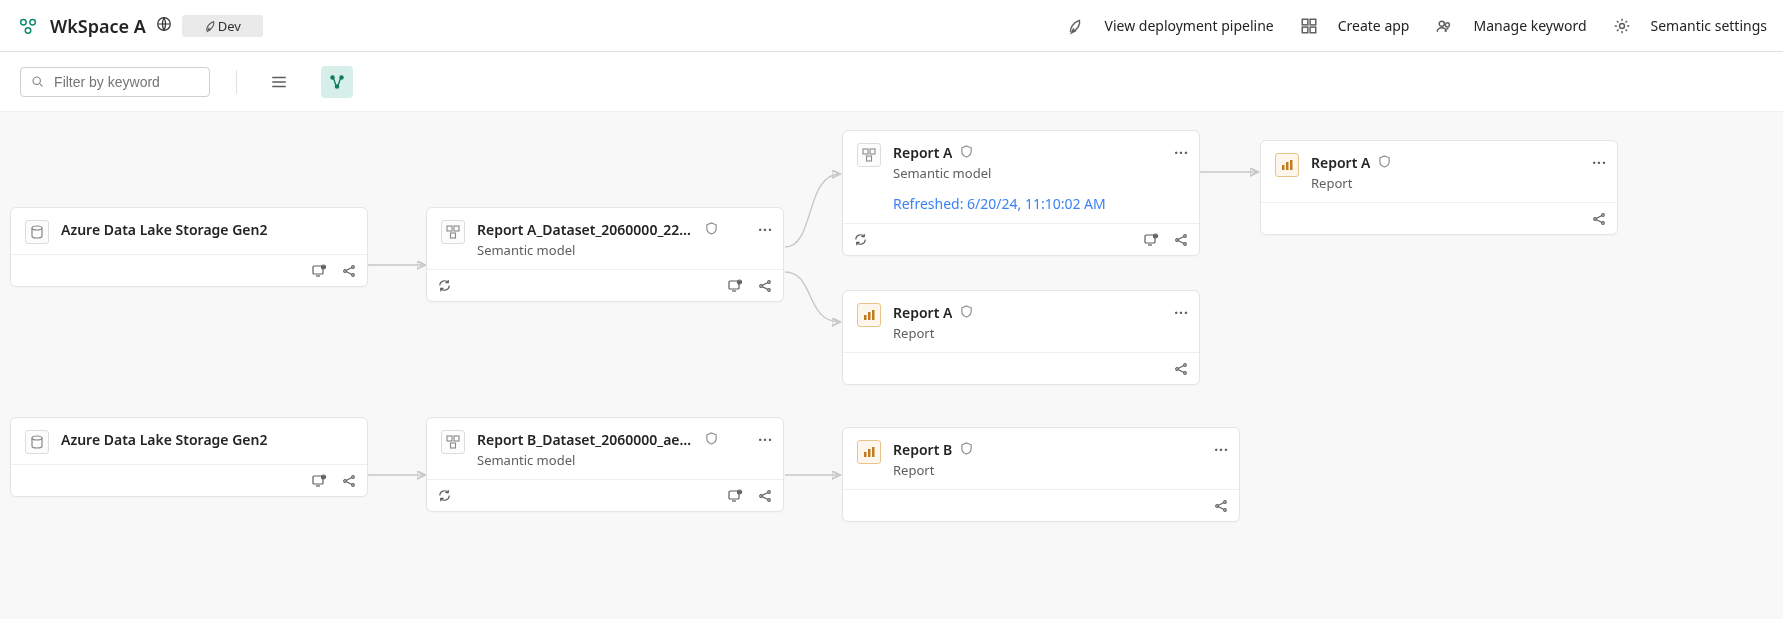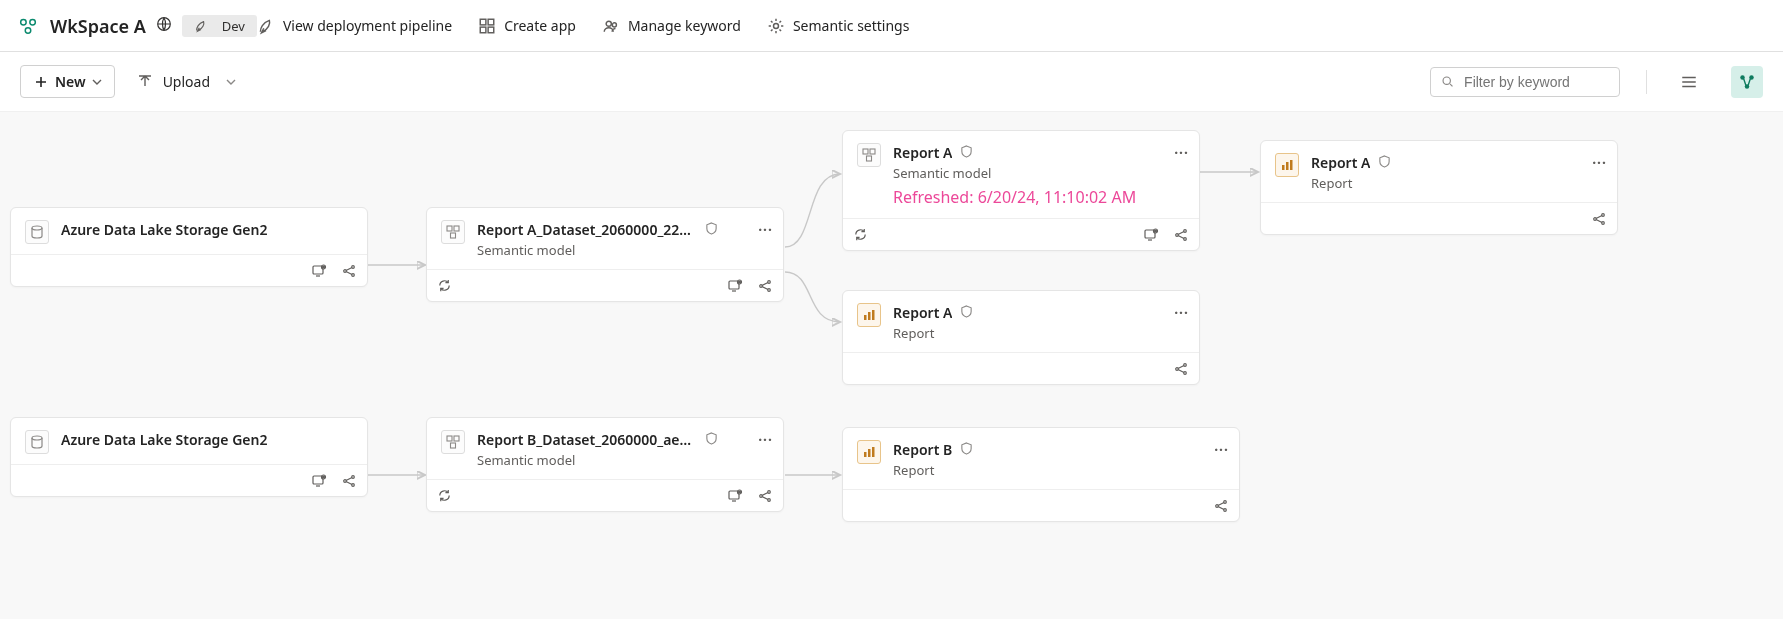--- a/index.html
+++ b/index.html
@@ -9,47 +9,47 @@
     font-size: 14px;
     color: #242424;
     background: #fff;
     width: 1783px;
     overflow: hidden;
   }
   
   .header {
     display: flex;
     align-items: center;
-    justify-content: flex-start;
+    justify-content: space-between;
     padding: 8px 16px;
     border-bottom: 1px solid #e0e0e0;
     height: 52px;
   }
   .header-left {
     display: flex;
     align-items: center;
     gap: 10px;
   }
   .ws-icon {
     width: 24px; height: 24px;
     display: inline-flex;
     align-items: center;
     justify-content: center;
     color: #0b556a;
   }
   .ws-title { font-size: 18px; font-weight: 600; color: #242424; }
   .globe-icon { color: #323130; }
   .dev-pill {
-    display: inline-flex; align-items: center; gap: 14px;
-    background: #eaeaea; padding: 2px 12px; border-radius: 3px;
+    display: inline-flex; align-items: center; gap: 0;
+    background: #eaeaea; padding: 2px 22px; border-radius: 3px;
     font-size: 13px; color: #323130;
   }
   .header-right { display: flex; align-items: center; gap: 26px; }
   .hdr-link {
-    display: inline-flex; align-items: center; gap: 8px;
+    display: inline-flex; align-items: center; gap: 20px;
     color: #242424; font-size: 14px; cursor: pointer;
   }
   .hdr-link svg { color: #605e5c; }
 
   
   .toolbar {
     display: flex; align-items: center; justify-content: space-between;
     padding: 10px 20px;
     height: 60px;
     border-bottom: 1px solid #f0f0f0;
@@ -104,21 +104,21 @@
     width: 24px; height: 24px; border-radius: 3px;
     display:flex; align-items:center; justify-content:center;
     flex-shrink: 0;
     border: 1px solid #ddd;
     background: #fcfcfc;
     color: #8a8886;
   }
   .card-icon.orange { border-color: #e8c48a; background:#fdf6ec; color:#c07b1e; }
   .card-title { font-weight: 600; font-size: 14px; color: #242424; white-space: nowrap; overflow:hidden; text-overflow:ellipsis;}
   .card-sub { font-size: 13px; color: #605e5c; margin-top: 2px; }
-  .card-meta { font-size: 16px; color: #ec4899; margin-top: 4px; }
+  .card-meta { font-size: 14px; color: #3b82f6; margin-top: 12px; }
   .shield-icon { color: #8a8886; margin-left: 4px; }
   .card-menu { position: absolute; right: 10px; top: 12px; color: #605e5c; cursor: pointer; letter-spacing: 1px; font-weight:bold;}
   .card-footer {
     border-top: 1px solid #eee;
     padding: 6px 10px;
     display: flex; align-items: center; justify-content: flex-end;
     gap: 14px;
     min-height: 32px;
   }
   .card-footer.left-icon { justify-content: space-between; }
@@ -187,40 +187,20 @@
       <svg width="18" height="18" viewBox="0 0 16 16" fill="none" stroke="currentColor" stroke-width="1.3">
           <circle cx="8" cy="8" r="2.2"></circle>
           <path d="M8 1.5v2M8 12.5v2M1.5 8h2M12.5 8h2M3.5 3.5l1.4 1.4M11.1 11.1l1.4 1.4M12.5 3.5l-1.4 1.4M4.9 11.1l-1.4 1.4"></path>
         </svg>
       <span>Semantic settings</span>
     </span>
   </div>
 </div>
 
 <div class="toolbar">
-  <div class="toolbar-left">
-    <div class="btn-new">
-      <svg width="16" height="16" viewBox="0 0 16 16">
-          <path stroke="#242424" stroke-width="1.6" d="M8 3v10M3 8h10"></path>
-        </svg>
-      <span>New</span>
-      <svg width="10" height="10" viewBox="0 0 10 10">
-          <path fill="none" stroke="#605e5c" stroke-width="1.4" d="M1 3l4 4 4-4"></path>
-        </svg>
-    </div>
-    <div class="toolbar-link">
-      <svg width="16" height="16" viewBox="0 0 16 16" fill="none" stroke="#605e5c" stroke-width="1.4">
-          <path d="M8 12V3M4 6l4-4 4 4M2 2h12"></path>
-        </svg>
-      <span>Upload</span>
-      <svg width="10" height="10" viewBox="0 0 10 10" style="margin-left:6px">
-          <path fill="none" stroke="#8a8886" stroke-width="1.4" d="M1 3l4 4 4-4"></path>
-        </svg>
-    </div>
-  </div>
   <div class="toolbar-right">
     <div class="filter-box">
       <svg width="15" height="15" viewBox="0 0 16 16" fill="none" stroke="#8a8886" stroke-width="1.4">
           <circle cx="7" cy="7" r="4.5"></circle>
           <path d="M11 11l3 3"></path>
         </svg>
       <input type="text" placeholder="Filter by keyword" style="">
     </div>
     <div class="divider"></div>
     <div class="icon-btn">

